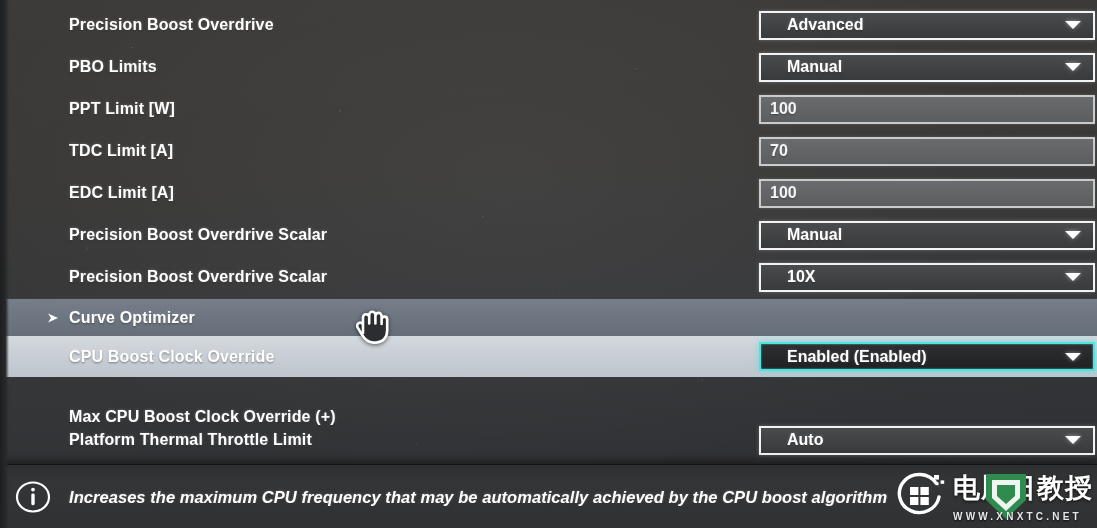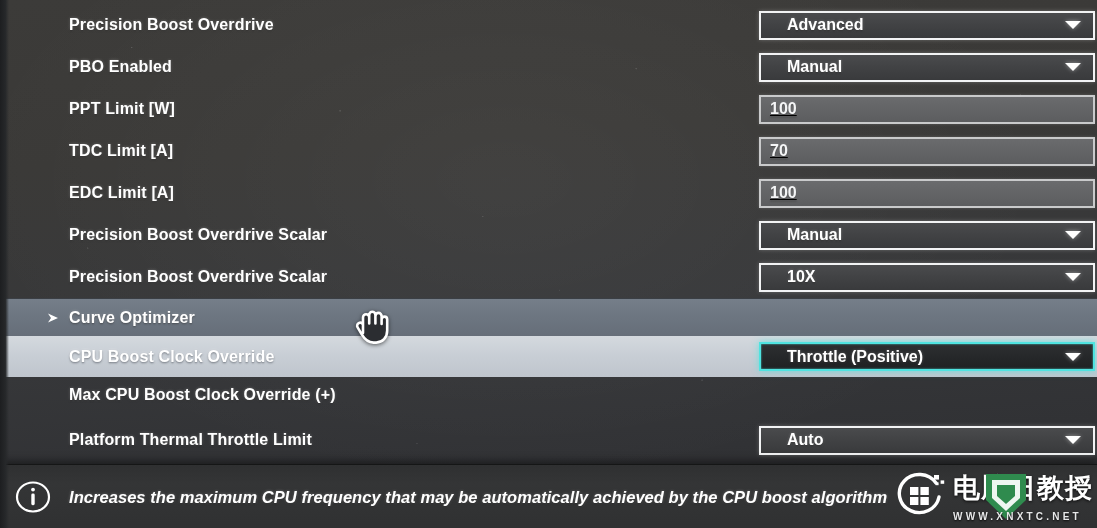--- a/index.html
+++ b/index.html
@@ -150,21 +150,20 @@
     border-color: #4fe3e0;
     background: linear-gradient(180deg, #2d2f31 0%, #26282a 50%, #1f2123 100%);
     box-shadow: 0 0 7px rgba(79,227,224,.75), 0 0 2px rgba(79,227,224,.9) inset;
   }
 
   
   .widget.textfield {
     background: linear-gradient(180deg, #6a6b6d 0%, #636466 50%, #5c5d5f 100%);
     border: 2px solid #c9cacb;
     box-shadow: 0 0 3px rgba(255,255,255,.18);
-    text-decoration: underline;
   }
   .widget.textfield .val {
     color: #f4f5f6;
     font-size: 16px;
     font-weight: bold;
     margin-left: 9px;
     white-space: nowrap;
     text-shadow: 0 0 3px rgba(255,255,255,.3), 0 1px 2px rgba(0,0,0,.6);
   }
 
@@ -265,21 +264,21 @@
 
   <div id="rows">
       <div class="row" style="top: 4px; height: 42px;">
         <span class="label">Precision Boost Overdrive</span>
         <div class="widget combo">
           <span class="val">Advanced</span>
           <span class="arrow"></span>
         </div>
       </div>
       <div class="row" style="top: 46px; height: 42px;">
-        <span class="label">PBO Enabled</span>
+        <span class="label">PBO Limits</span>
         <div class="widget combo">
           <span class="val">Manual</span>
           <span class="arrow"></span>
         </div>
       </div>
       <div class="row" style="top: 88px; height: 42px; padding-left: 37px;">
         <span class="label">PPT Limit [W]</span>
         <div class="widget textfield">
           <span class="val">100</span>
         </div>
@@ -314,25 +313,25 @@
         <span class="caret">
           <svg width="14" height="14" viewBox="0 0 14 14">
             <path d="M2,2.5 L12,7 L2,11.5 L5,7 Z" fill="#ffffff"></path>
           </svg>
         </span>
         <span class="label">Curve Optimizer</span>
       </div>
       <div class="row hl-light" style="top: 336px; height: 41px;">
         <span class="label">CPU Boost Clock Override</span>
         <div class="widget combo focused">
-          <span class="val">Throttle (Positive)</span>
-          <span class="arrow"></span>
-        </div>
-      </div>
-      <div class="row" style="top: 374px; height: 42px;">
+          <span class="val">Enabled (Enabled)</span>
+          <span class="arrow"></span>
+        </div>
+      </div>
+      <div class="row" style="top: 396px; height: 42px;">
         <span class="label">Max CPU Boost Clock Override (+)</span>
       </div>
       <div class="row" style="top: 419px; height: 42px;">
         <span class="label">Platform Thermal Throttle Limit</span>
         <div class="widget combo">
           <span class="val">Auto</span>
           <span class="arrow"></span>
         </div>
       </div>
     </div>

